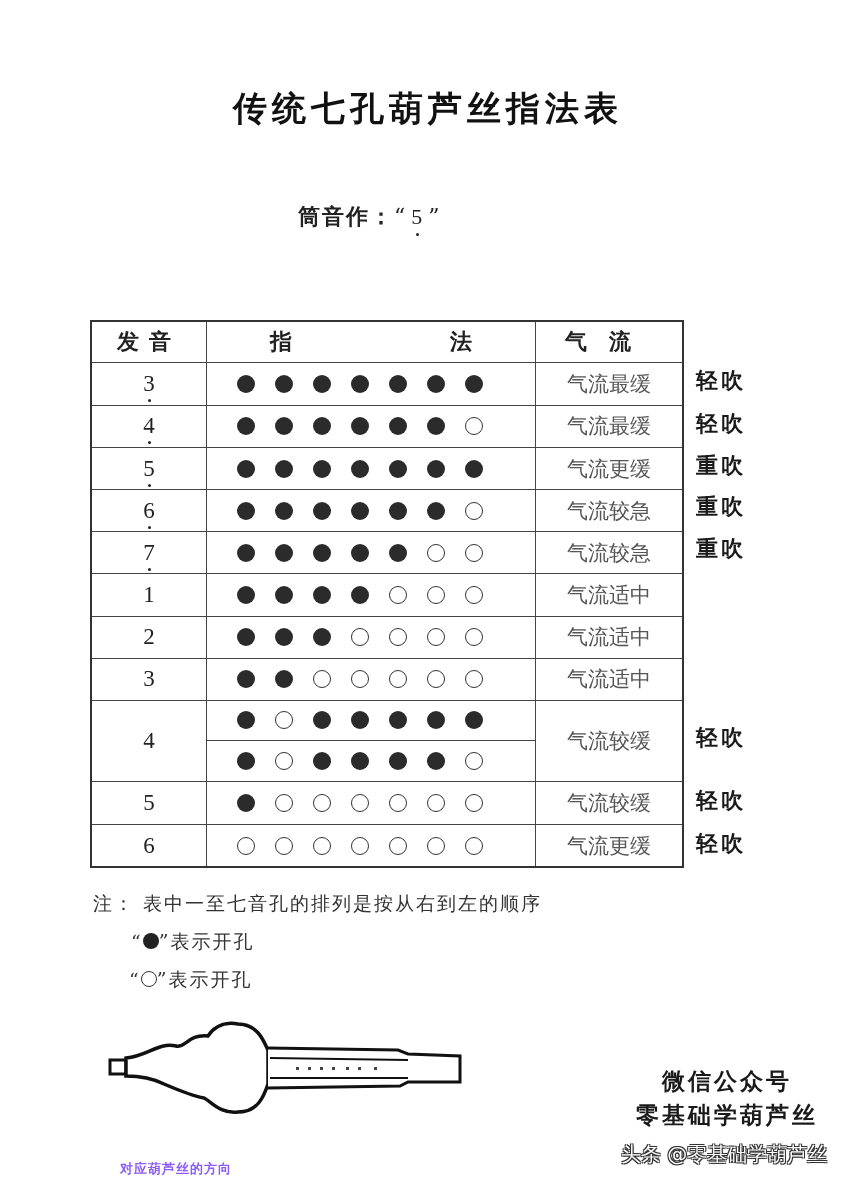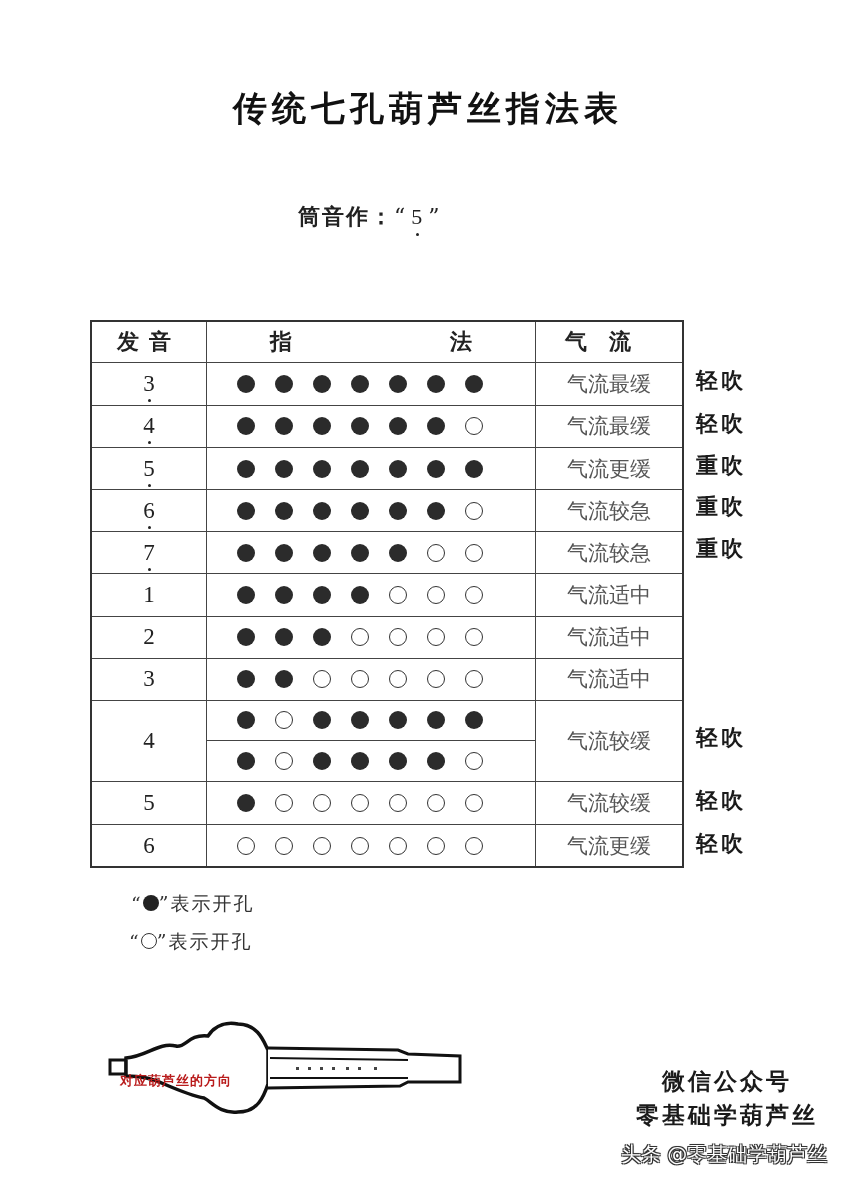--- a/index.html
+++ b/index.html
@@ -34,21 +34,21 @@
     .blow { position: absolute; left: 696px; font-size: 22px; font-weight: bold; color: #1a1a1a; letter-spacing: 3px; }
 
     .notes { position: absolute; top: 884px; left: 93px; font-size: 19px; color: #333; letter-spacing: 2px; line-height: 38px; }
     .notes .l2 { padding-left: 38px; display: flex; align-items: center; }
     .notes .l3 { padding-left: 36px; display: flex; align-items: center; }
     .legend-dot { display: inline-block; width: 16px; height: 16px; border-radius: 50%; vertical-align: middle; box-sizing: border-box; }
     .legend-dot.closed { background: #222; }
     .legend-dot.open { border: 1.3px solid #333; }
 
     .hulusi { position: absolute; top: 1020px; left: 108px; }
-    .hulusi-caption { position: absolute; top: 1072px; left: 120px; font-size: 13px; font-weight: bold; color: #b91c1c; letter-spacing: 1px; }
+    .hulusi-caption { position: absolute; top: 1160px; left: 120px; font-size: 13px; font-weight: bold; color: #8b5cf6; letter-spacing: 1px; }
 
     .wechat { position: absolute; top: 1064px; left: 612px; width: 230px; text-align: center; font-size: 23px; font-weight: bold; color: #1a1a1a; letter-spacing: 3px; line-height: 34px; }
     .watermark { position: absolute; top: 1141px; left: 621px; font-family: "DejaVu Sans", sans-serif; font-size: 20px; color: #fff;
                  text-shadow: -1px -1px 0 #333, 1px -1px 0 #333, -1px 1px 0 #333, 1px 1px 0 #333, 0 0 2px #555; }
   </style>
 </head>
 <body>
 
 <div class="title">传统七孔葫芦丝指法表</div>
 
@@ -251,20 +251,21 @@
     <div class="blow" style="top: 408.5px;">轻吹</div>
     <div class="blow" style="top: 450.5px;">重吹</div>
     <div class="blow" style="top: 492px;">重吹</div>
     <div class="blow" style="top: 534px;">重吹</div>
     <div class="blow" style="top: 723px;">轻吹</div>
     <div class="blow" style="top: 786px;">轻吹</div>
     <div class="blow" style="top: 829px;">轻吹</div>
   </div>
 
 <div class="notes">
+  <div>注：  表中一至七音孔的排列是按从右到左的顺序</div>
   <div class="l2">
     <span>“</span>
       <span class="legend-dot closed"></span>
       <span>”</span>
       <span>表示开孔</span>
   </div>
   <div class="l3">
     <span>“</span>
       <span class="legend-dot open"></span>
       <span>”</span>

